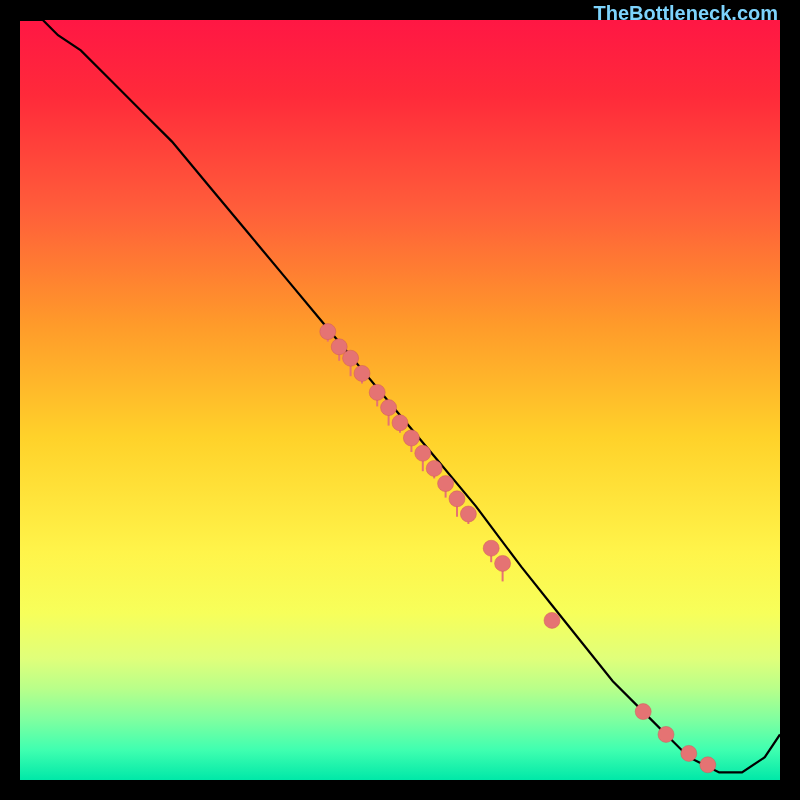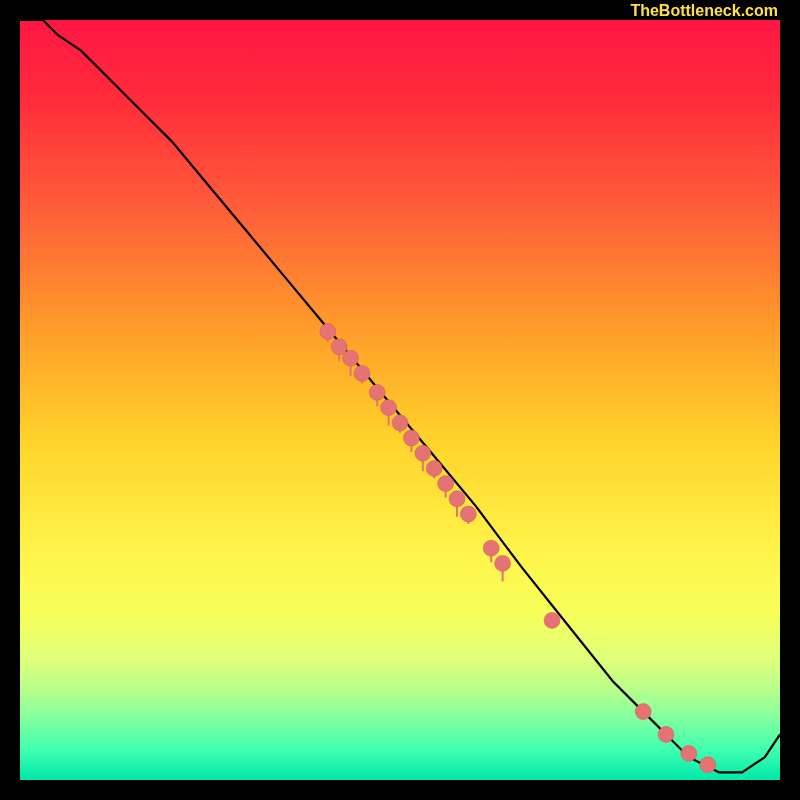--- a/index.html
+++ b/index.html
@@ -29,22 +29,22 @@
       #b8ff8a 88%,
       #80ffa0 92%,
       #40ffb0 96%,
       #00e8a8 100%
     );
   }
   .attribution {
     position: absolute;
     top: 2px;
     right: 22px;
-    color: #fde047;
-    font-size: 16px;
+    color: #7dd3fc;
+    font-size: 20px;
     font-weight: bold;
     z-index: 10;
     margin-left: 38px;
   }
   svg.overlay {
     position: absolute;
     left: 20px;
     top: 20px;
     width: 760px;
     height: 760px;

